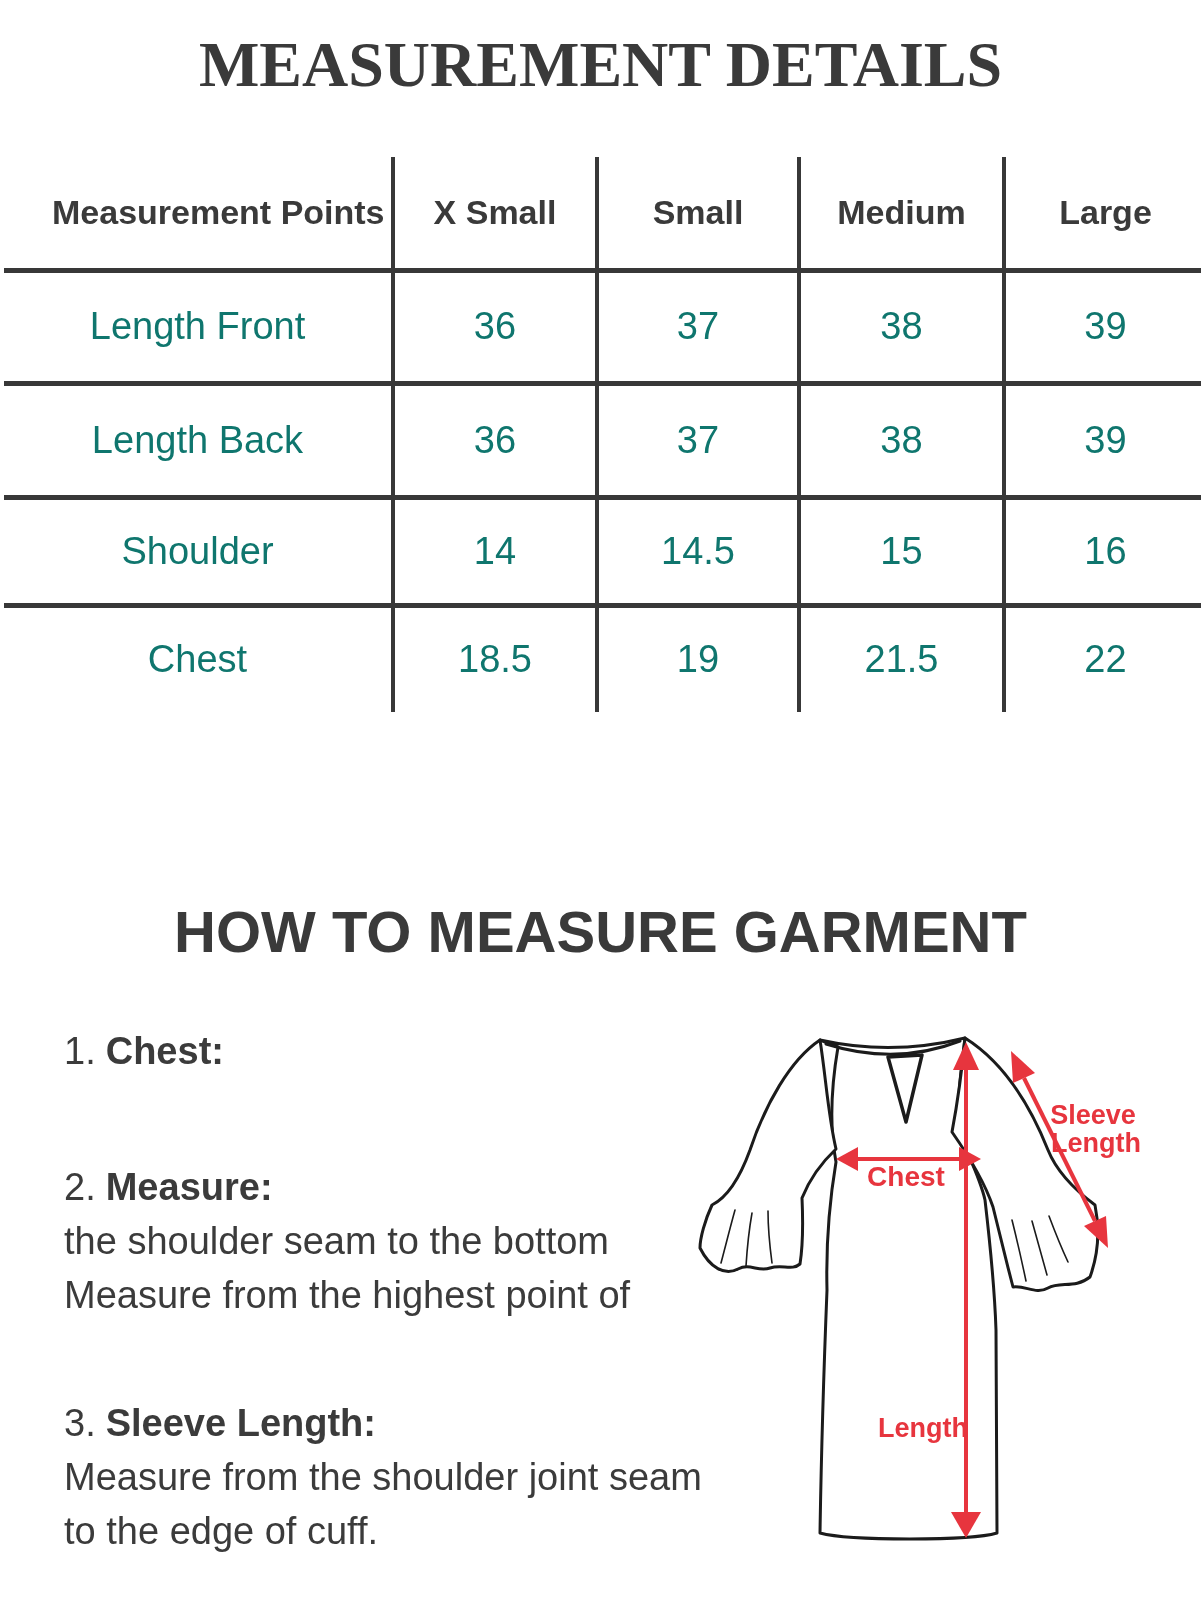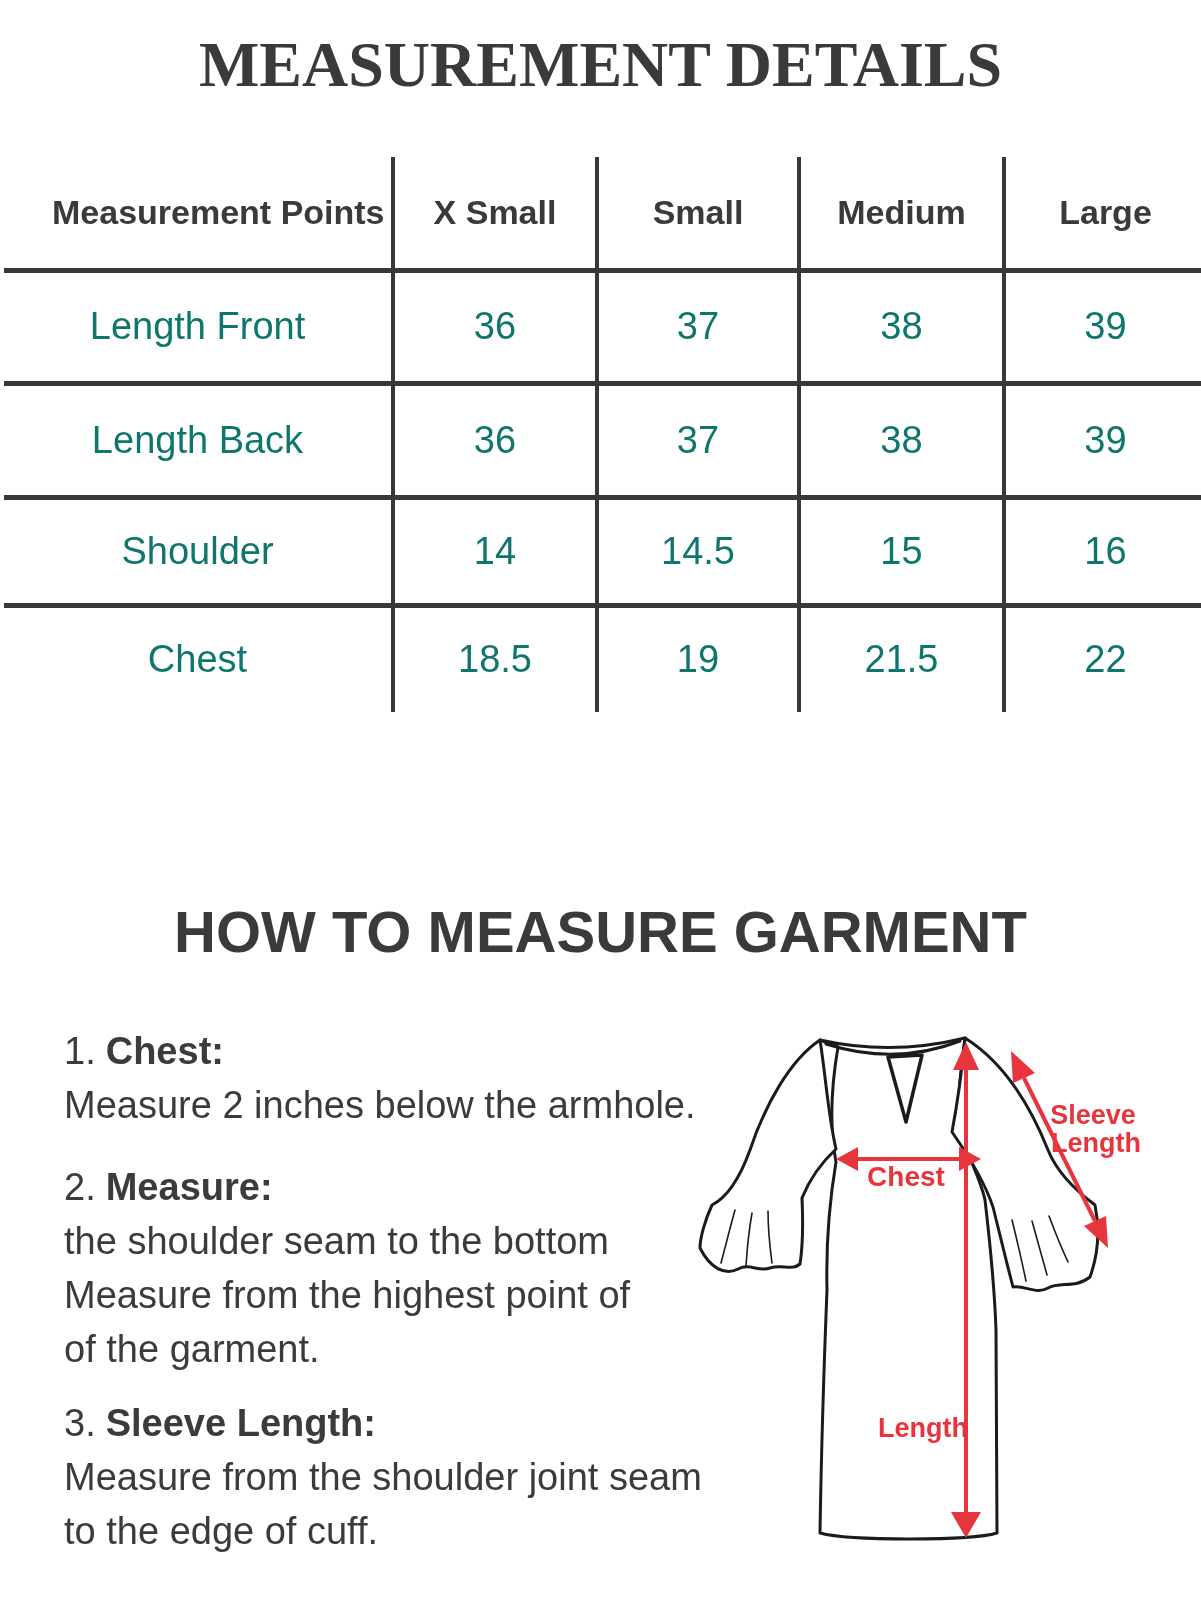--- a/index.html
+++ b/index.html
@@ -95,28 +95,26 @@
         <td>21.5</td>
         <td>22</td>
       </tr>
     </tbody>
   </table>
 
   <h2 class="section-title">HOW TO MEASURE GARMENT</h2>
 
   <div class="item item1">
     <div><span class="num">1.</span><span class="lbl">Chest:</span></div>
-    <div>Measure 2 inches  below the armhole.</div>
   </div>
 
   <div class="item item2">
     <div><span class="num">2.</span><span class="lbl">Measure:</span></div>
     <div>the shoulder seam to the bottom</div>
     <div>Measure from the highest point of</div>
-    <div>of the garment.</div>
   </div>
 
   <div class="item item3">
     <div><span class="num">3.</span><span class="lbl">Sleeve Length:</span></div>
     <div>Measure from the shoulder joint seam</div>
     <div>to the edge of cuff.</div>
   </div>
 
   <svg class="diagram" width="521" height="601" viewBox="0 0 521 601">
     <g stroke="#1b1b1b" fill="#ffffff" stroke-width="3" stroke-linecap="round" stroke-linejoin="round">

